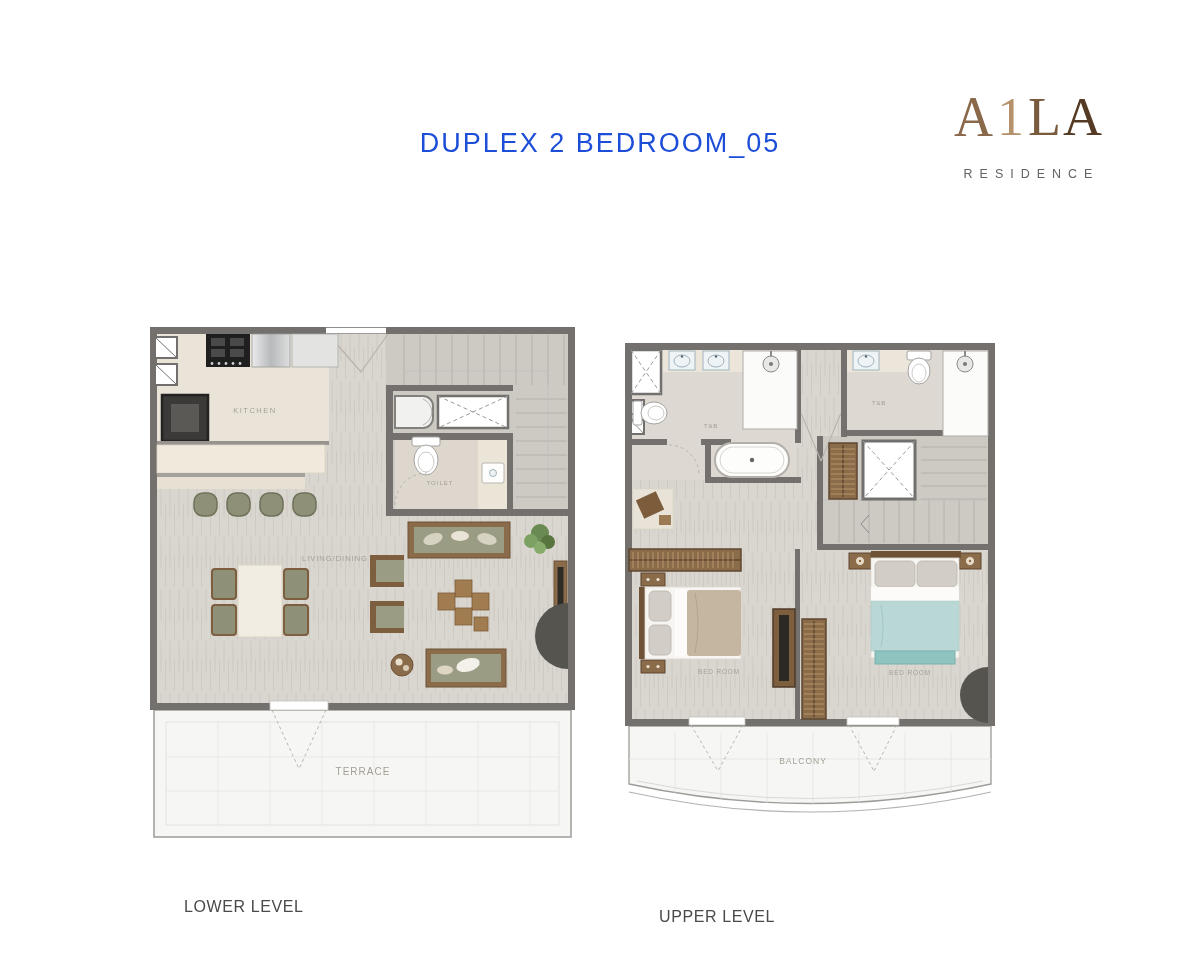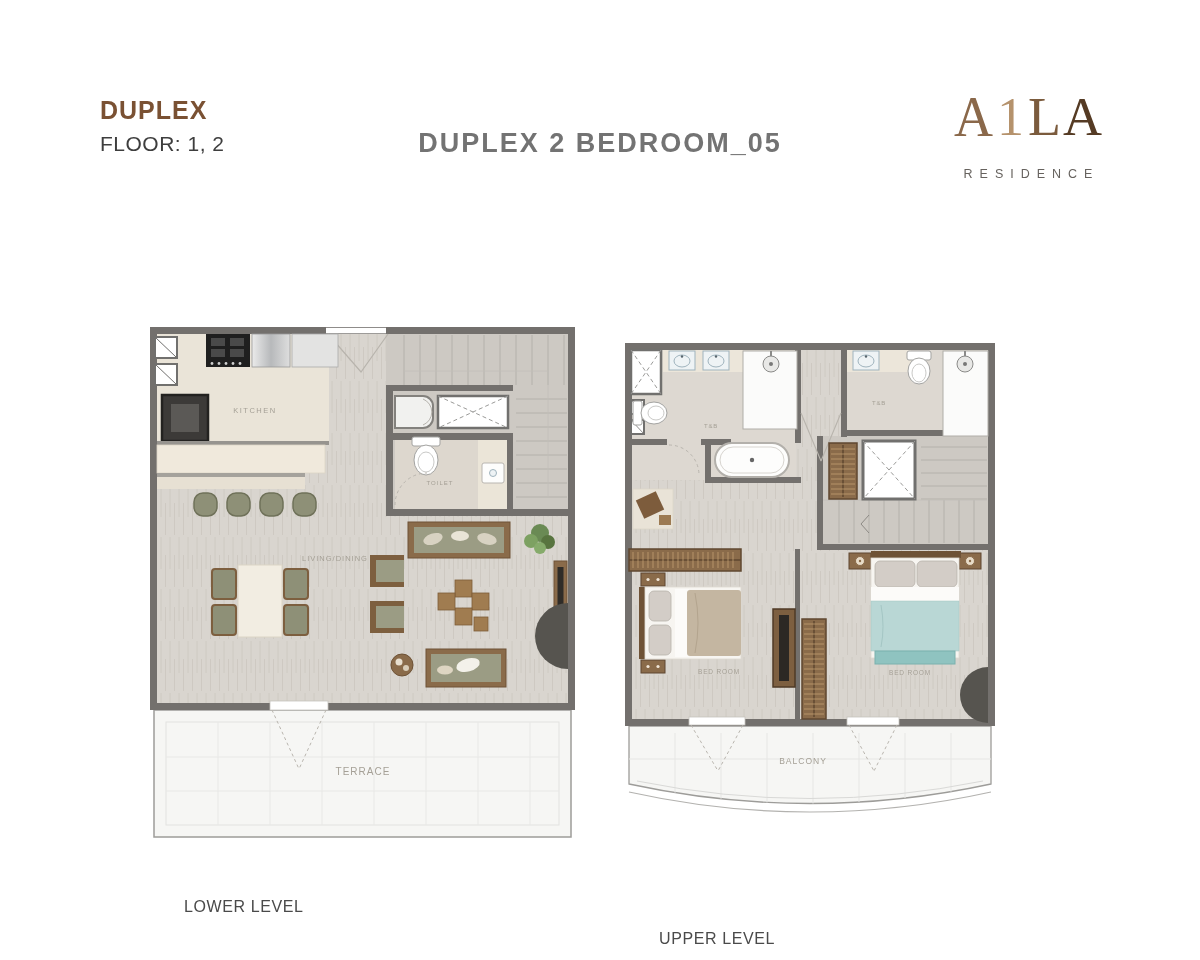--- a/index.html
+++ b/index.html
@@ -3,48 +3,44 @@
 <meta charset="utf-8">
 <style>
   html,body{margin:0;padding:0;background:#ffffff;}
   .page{position:relative;width:1200px;height:960px;background:#ffffff;overflow:hidden;
         font-family:"Liberation Sans",sans-serif;}
   
   .brand-block{position:absolute;left:100px;top:96px;}
   .brand-block .unit-type{font-size:25px;font-weight:700;letter-spacing:1px;color:#7a5133;}
   .brand-block .floor{font-size:21px;font-weight:400;letter-spacing:0.5px;color:#3e3e3e;margin-top:7px;}
   .main-title{position:absolute;left:0;right:0;top:128px;text-align:center;
-              font-size:27px;font-weight:700;letter-spacing:2px;color:#737373;}
+              font-size:27px;font-weight:400;letter-spacing:2px;color:#1d4ed8;}
   .logo{position:absolute;left:928px;top:90px;width:200px;text-align:center;}
   .logo-letters{display:flex;justify-content:center;align-items:flex-end;
                 font-family:"Liberation Serif",serif;font-size:54px;line-height:1;font-weight:400;}
   .logo-letters span{display:inline-block;}
   .lg-1{color:#8a684a;transform:scaleY(1.05);}
   .lg-2{color:#b5926c;margin:0 4px;}
   .lg-3{color:#7b5b3d;margin-right:2px;}
   .lg-4{color:#553b24;}
   .logo-sub{margin-top:23px;font-size:12.5px;letter-spacing:7px;color:#66625e;padding-left:7px;}
   
   .caption{position:absolute;font-size:16px;color:#4a4a4a;letter-spacing:0.6px;margin-left:32px;}
   .caption-lower{left:152px;top:898px;}
-  .caption-upper{left:627px;top:930px;}
+  .caption-upper{left:627px;top:908px;}
   
   .plan-lower{position:absolute;left:150px;top:327px;}
   .plan-upper{position:absolute;left:625px;top:331px;margin-top:12px;}
   .plan-label{font-family:"Liberation Sans",sans-serif;fill:#a5a096;}
 </style>
 </head>
 <body>
 
 <div class="page">
 
-  <div class="brand-block">
-    <div class="unit-type">DUPLEX</div>
-    <div class="floor">FLOOR: 1, 2</div>
-  </div>
 
   <div class="main-title">DUPLEX 2 BEDROOM_05</div>
 
   <div class="logo">
     <div class="logo-letters">
       <span class="lg-1">A</span>
       <span class="lg-2">1</span>
       <span class="lg-3">L</span>
       <span class="lg-4">A</span>
     </div>

